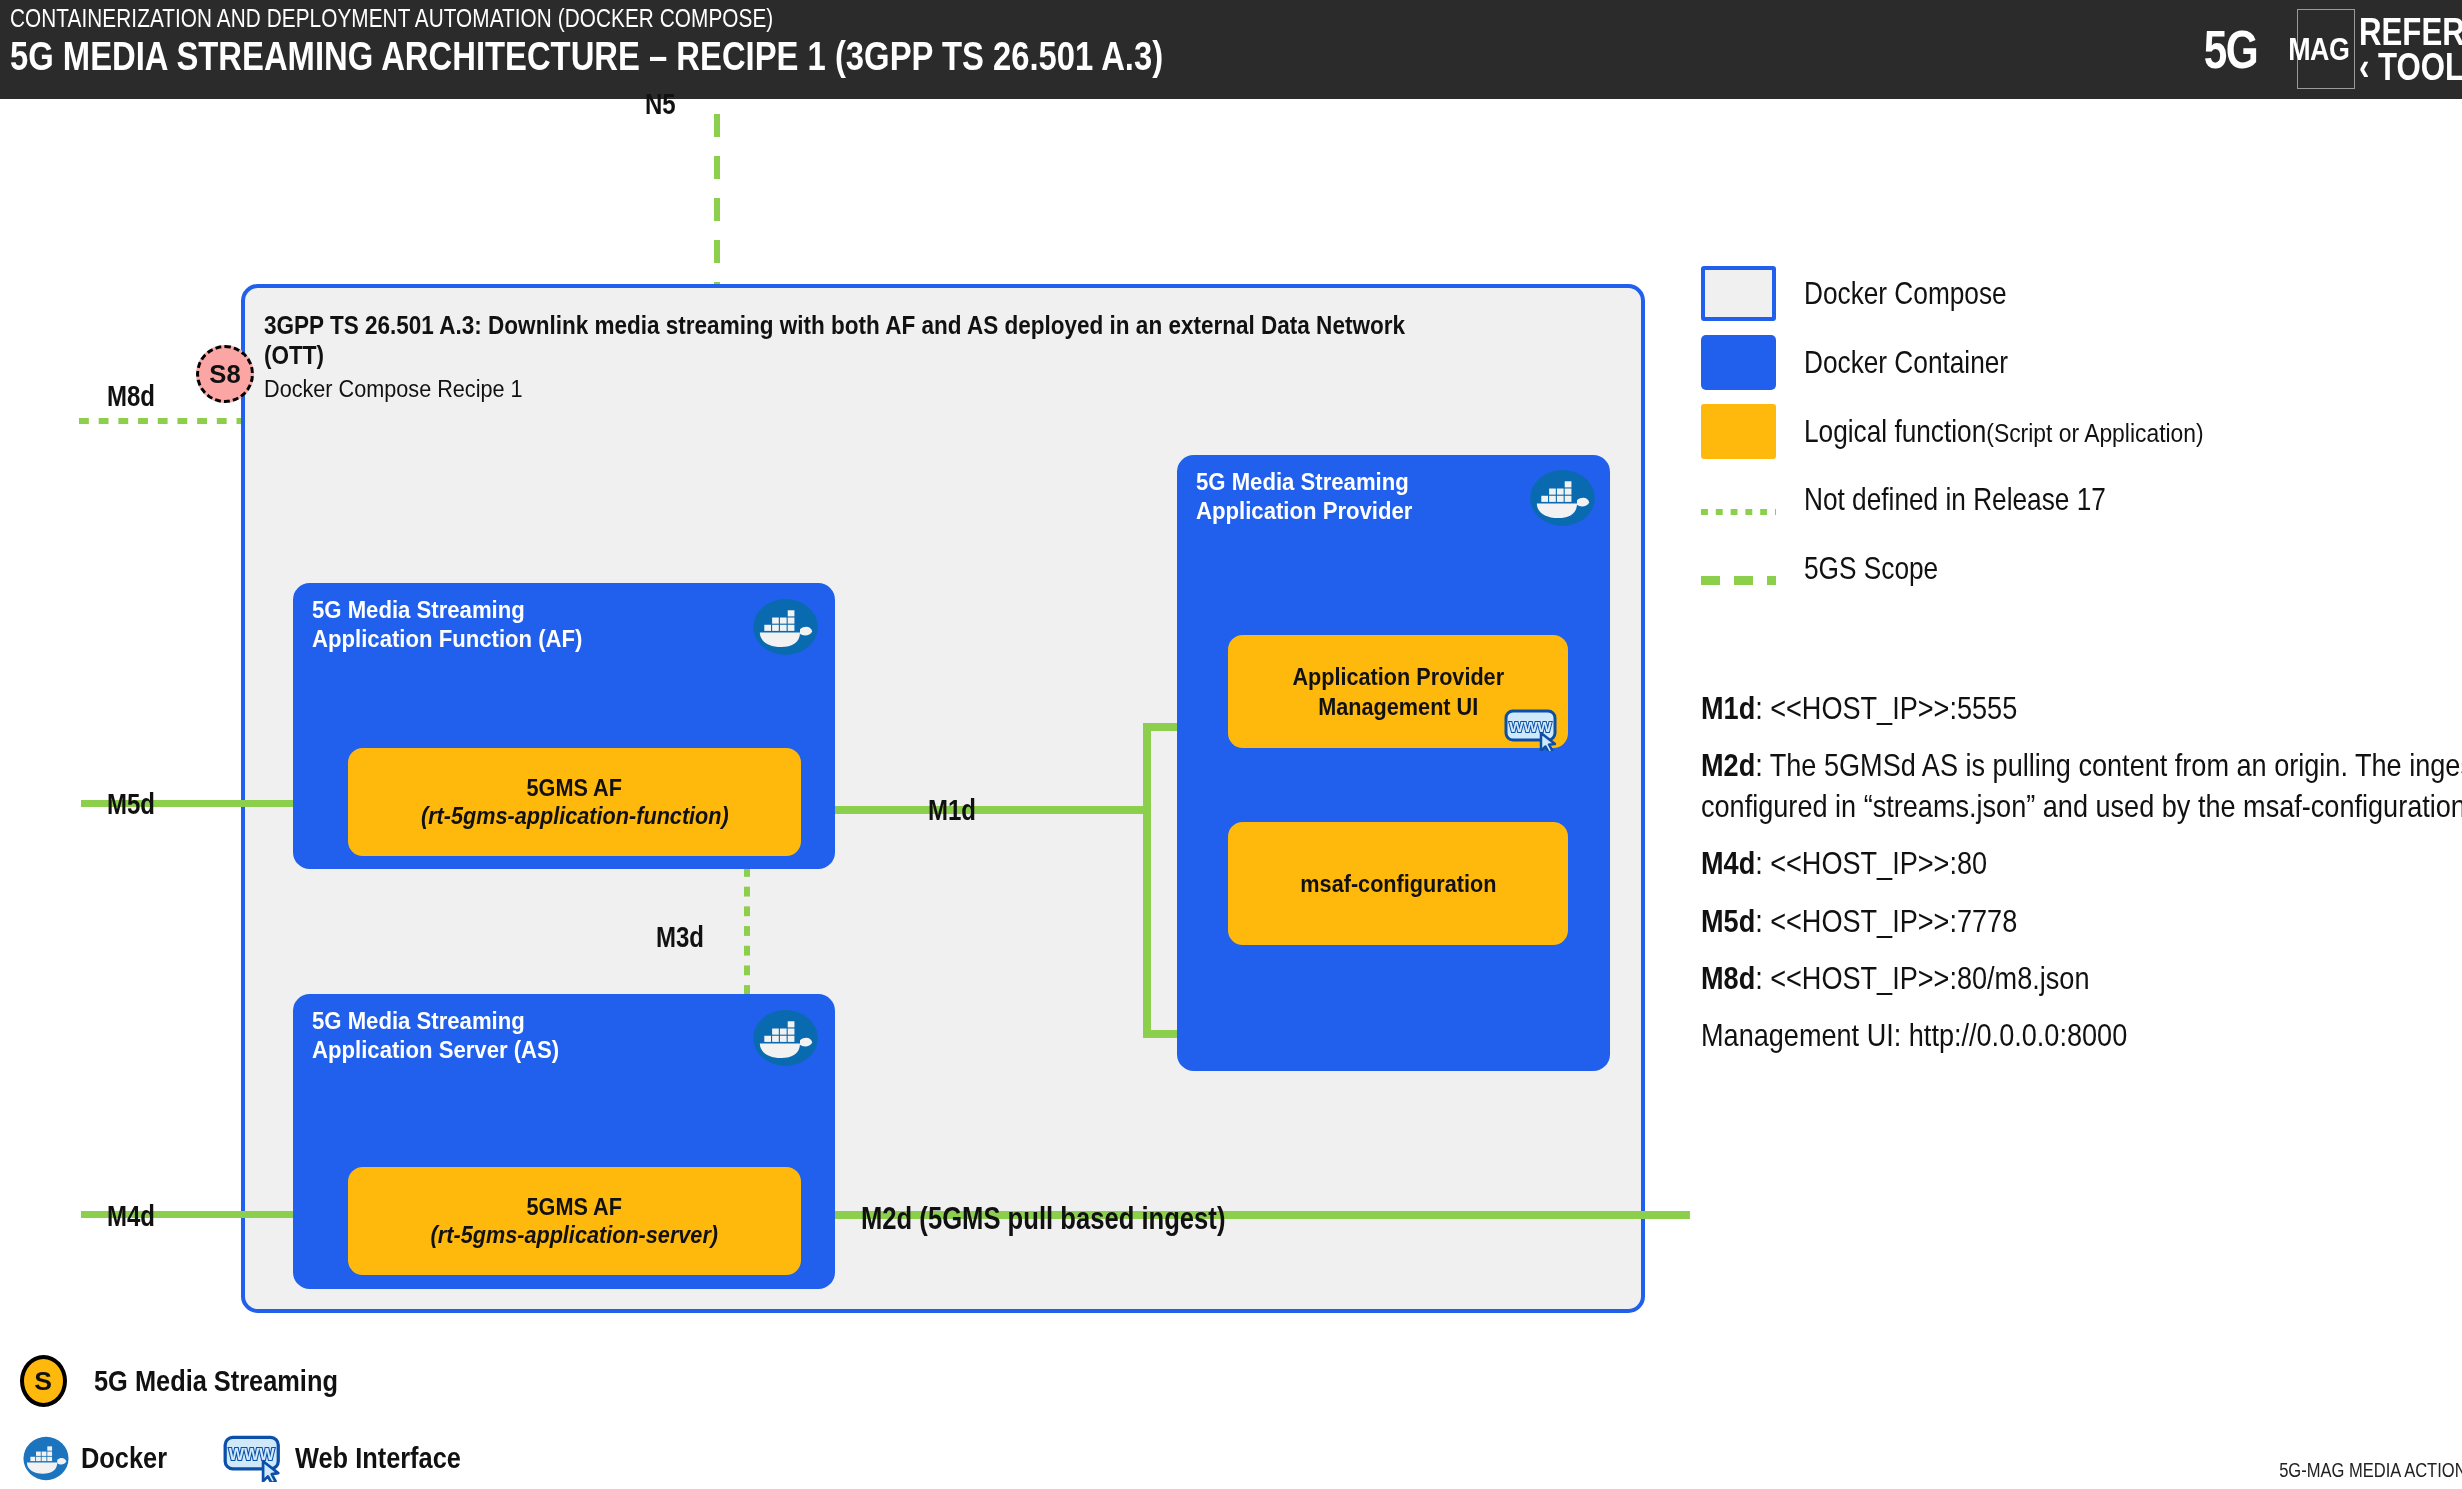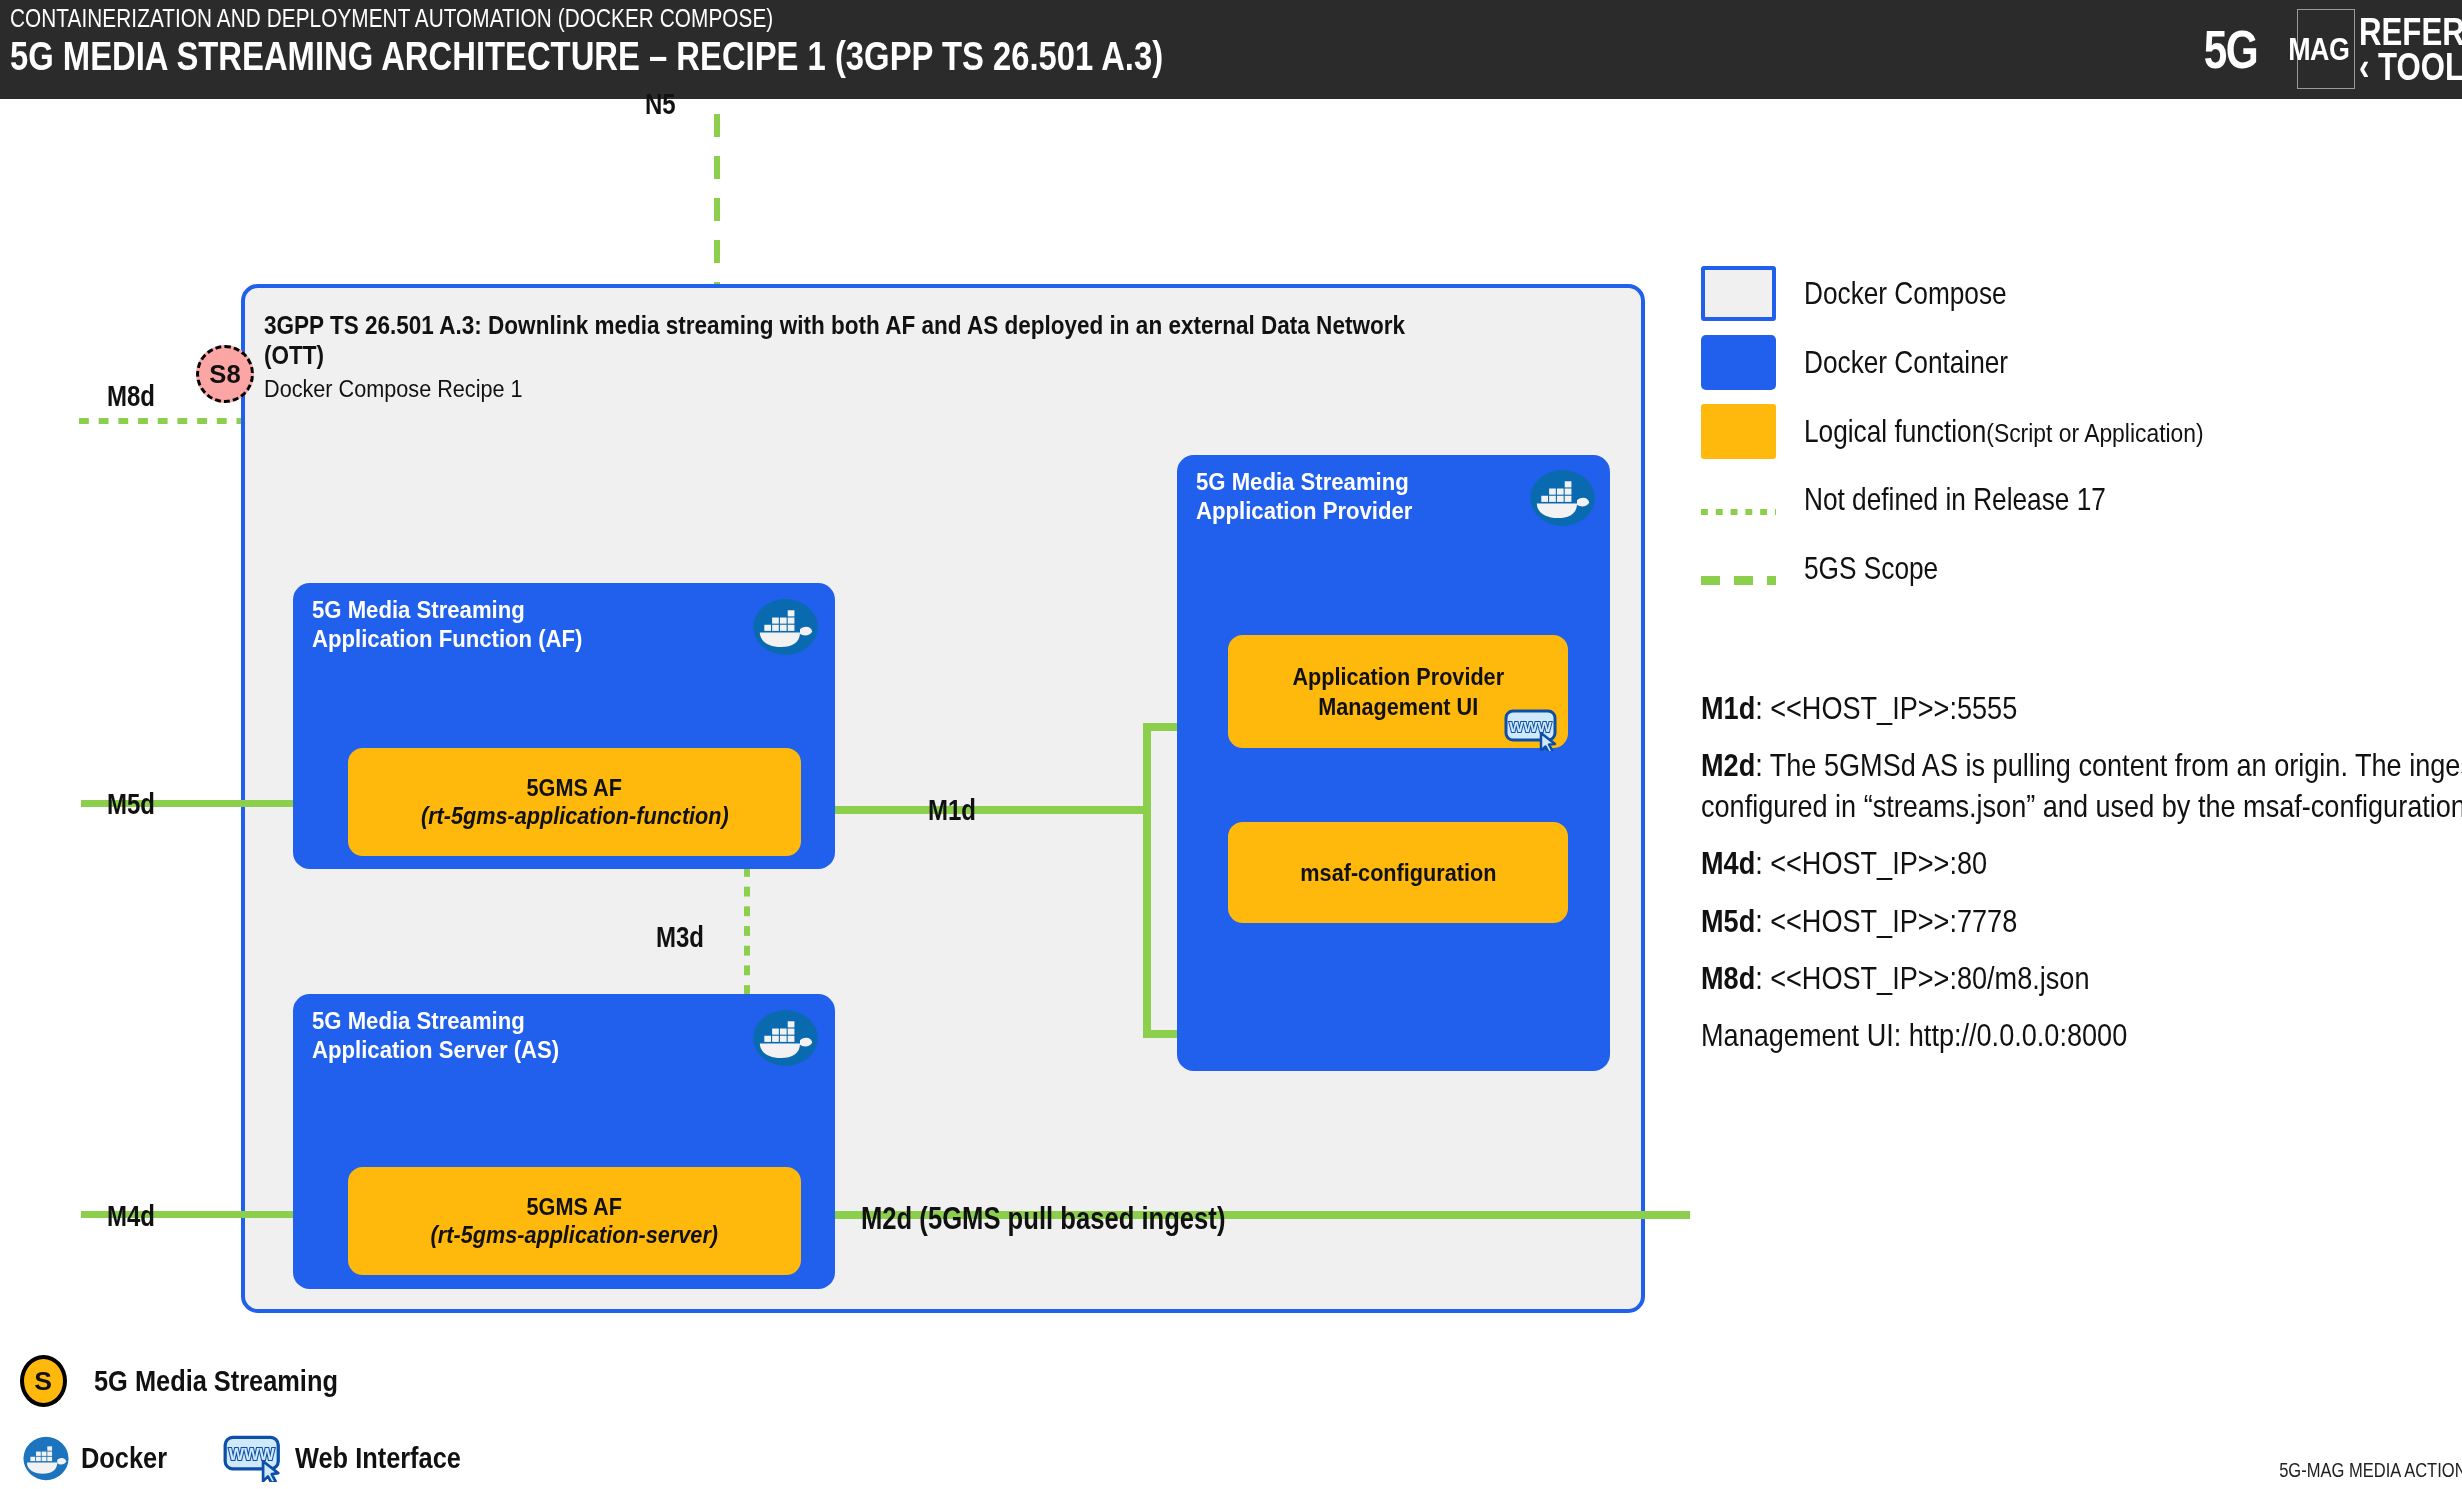--- a/index.html
+++ b/index.html
@@ -231,21 +231,21 @@
     <div class="fn-box" style="left:51px;top:180px;width:340px;height:113px;">
       <div class="fn-plain" style="white-space:pre-line;">Application Provider
 Management UI</div>
       <svg class="www-badge" style="right:3px;bottom:-3px;" viewBox="0 0 120 84">
         <rect x="4" y="4" width="98" height="58" rx="14" fill="#cfe9fb" stroke="#0b4fa8" stroke-width="6"></rect>
         <text x="53" y="46" font-family="Liberation Sans, sans-serif" font-size="30" font-weight="700" fill="#cfe9fb" stroke="#0b4fa8" stroke-width="4" paint-order="stroke" text-anchor="middle">WWW</text>
         <path d="M74 48 L74 84 L83 75 L90 88 L97 84 L90 71 L102 70 Z" fill="#cfe9fb" stroke="#0b4fa8" stroke-width="5" stroke-linejoin="round"></path>
       </svg>
     </div>
 
-    <div class="fn-box" style="left:51px;top:367px;width:340px;height:101px;">
+    <div class="fn-box" style="left:51px;top:367px;width:340px;height:123px;">
       <div class="fn-plain">msaf-configuration</div>
     </div>
   </div>
 
   <div id="legend">
     <div class="lg-row">
       <div class="lg-sw sw-compose"></div>
       <div class="lg-text">Docker Compose</div>
     </div>
     <div class="lg-row">

